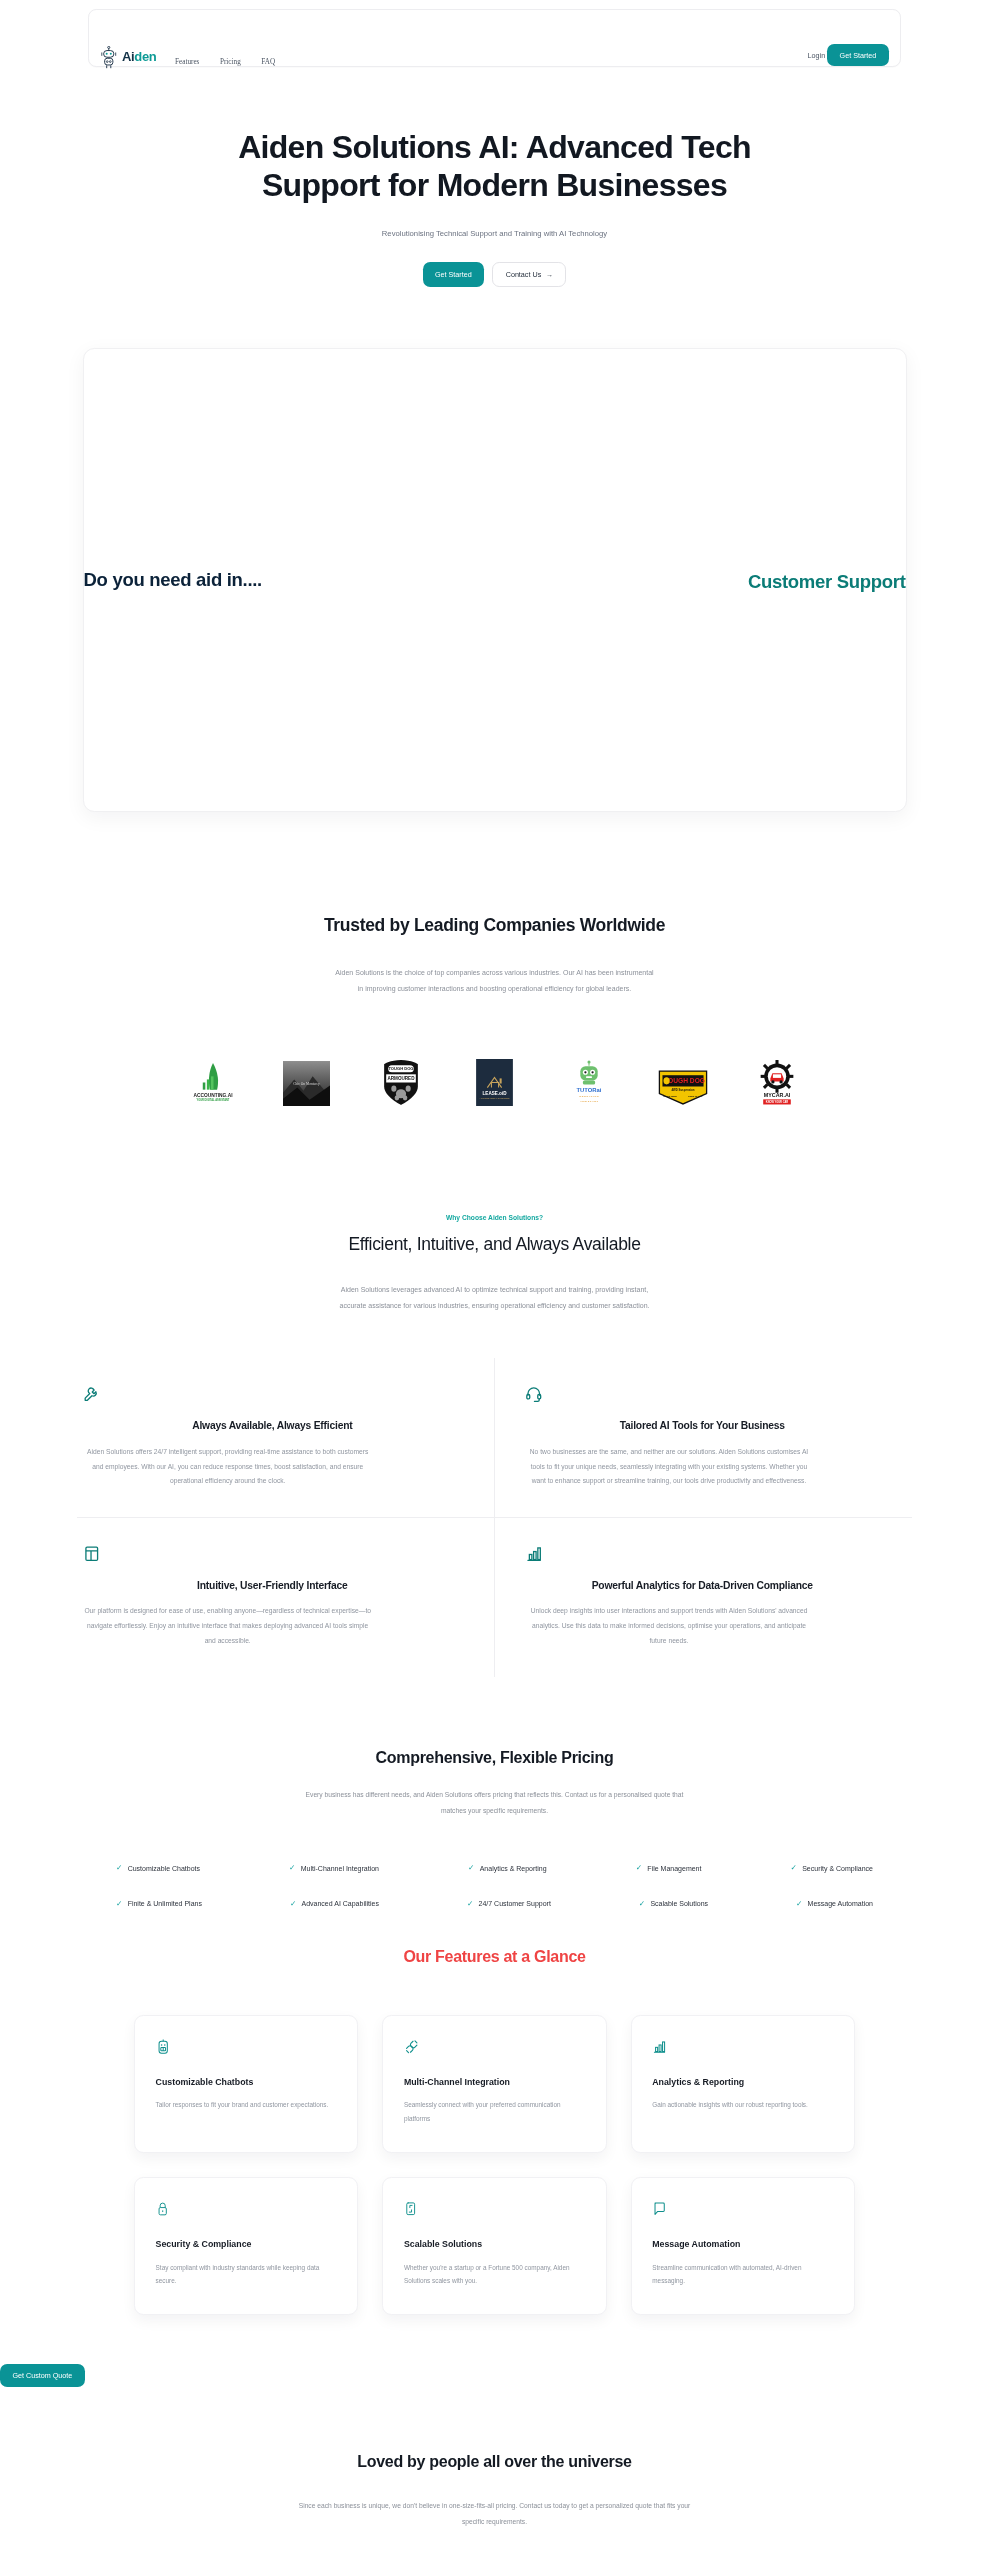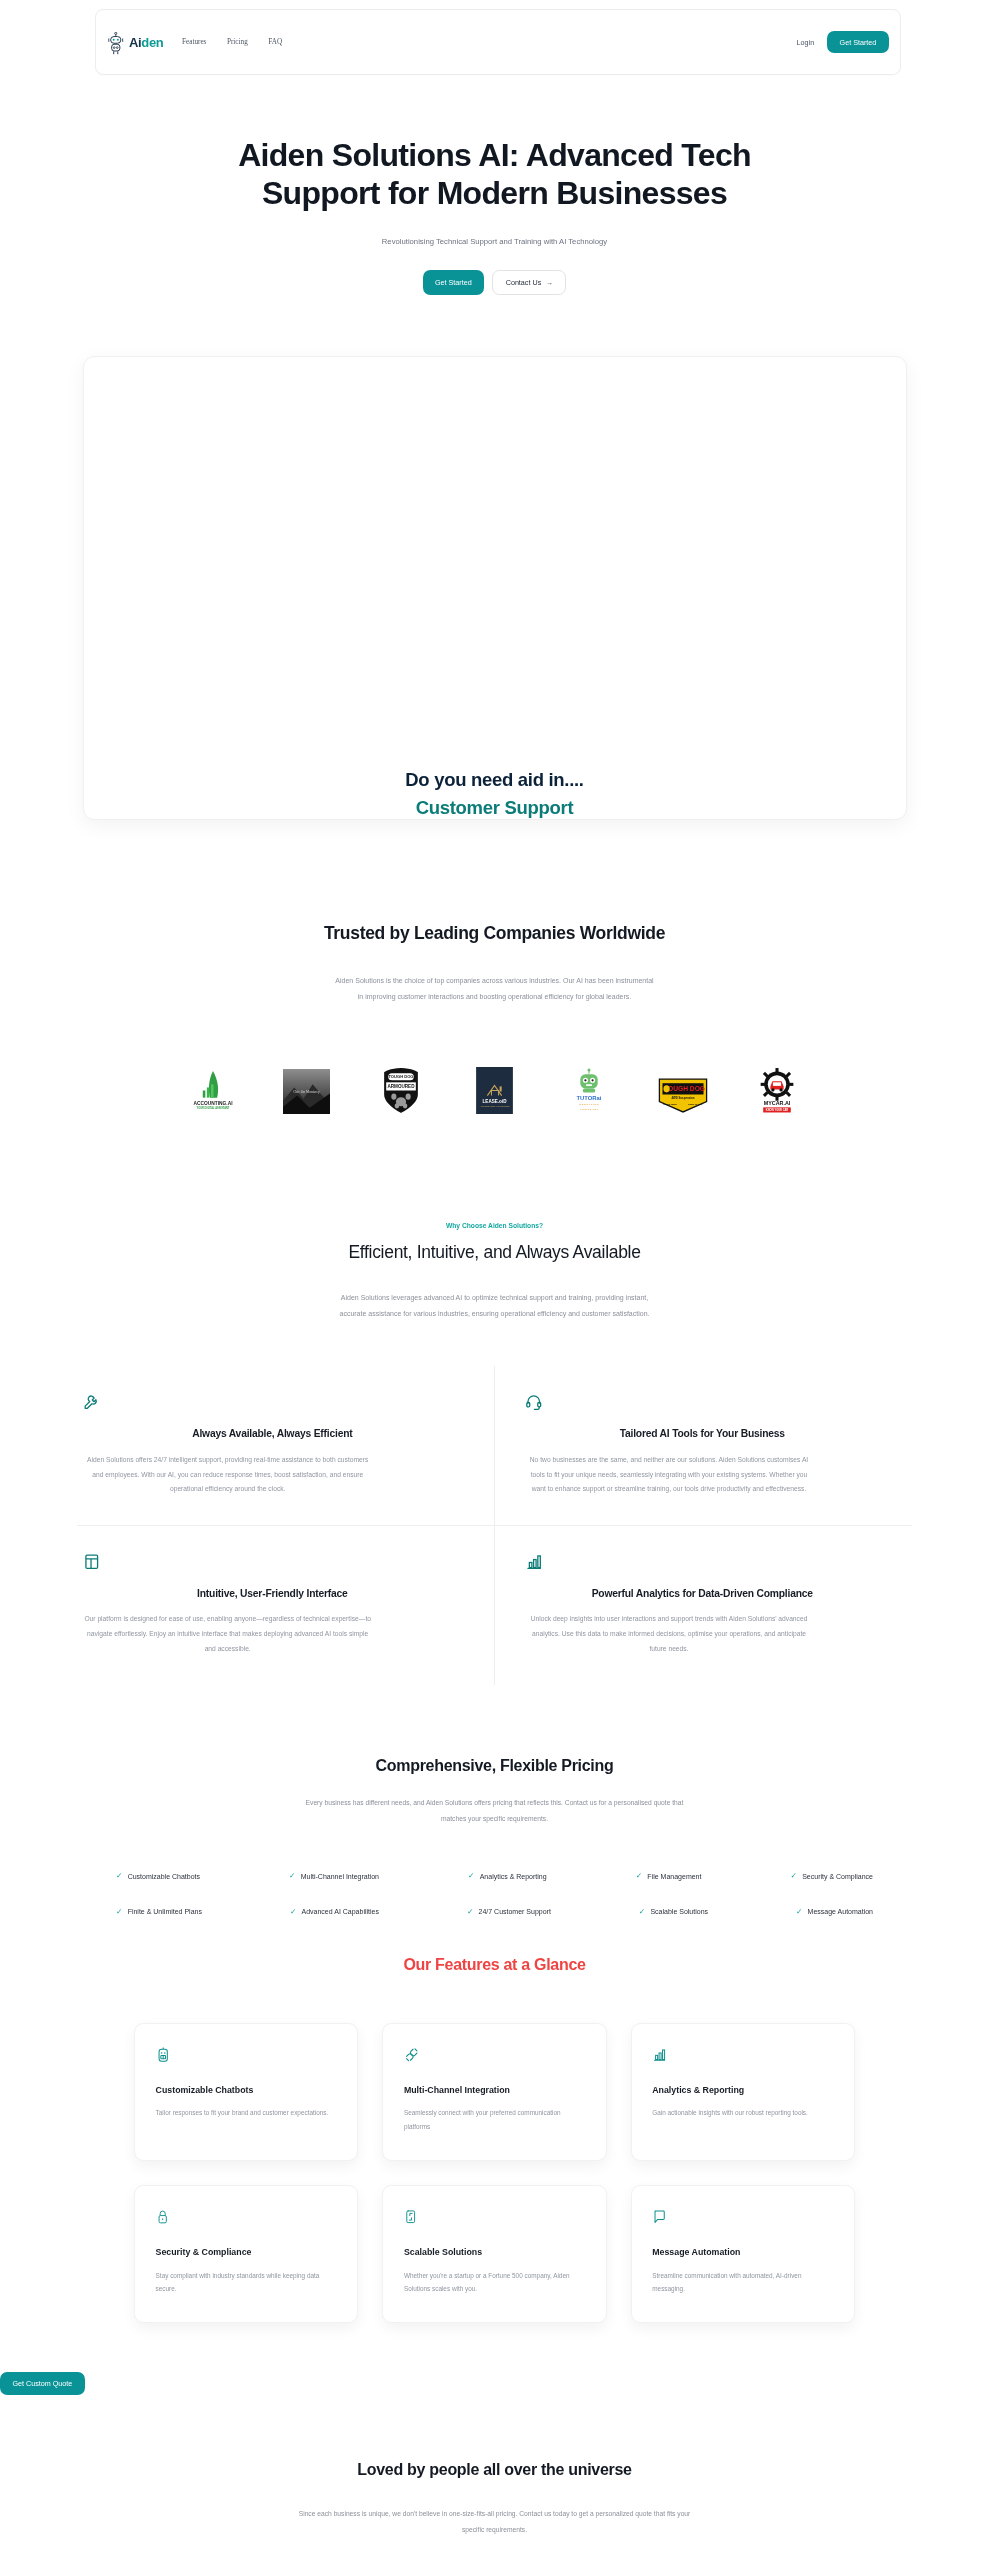--- a/index.html
+++ b/index.html
@@ -8,32 +8,31 @@
     font-family:"Liberation Sans", sans-serif;
     background:#ffffff;
     color:#1d2430;
     -webkit-font-smoothing:antialiased;
   }
   .page { width:989px; min-height:3951px; position:relative; overflow:hidden; }
 
   
   .nav-wrap { padding:9.3px 88px 0 88px; }
   .nav {
-    height:66px; border:0.5px solid #ededf0; border-radius:8.2px;
-    background:#fff; display:flex; align-items:center; padding:0 11.3px 0 11.3px;
+    height:58px; border:0.5px solid #ededf0; border-radius:8.2px;
+    background:#fff; display:flex; align-items:flex-end; padding:0 11.3px 0 11.3px;
     box-shadow:0 0.5px 1px rgba(0,0,0,.02);
-    margin-left:7px;
   }
   .brand { display:flex; align-items:center; gap:4.1px; margin-right:18.5px; }
   .brand-mark { width:17.5px; height:20.6px; flex:0 0 auto; }
   .brand-name { font-size:13px; font-weight:700; letter-spacing:-0.3px; }
   .brand-name .t1{color:#123146;} .brand-name .t2{color:#0e9b96;}
   .nav-links { display:flex; align-items:center; gap:20.6px;font-family:Liberation Serif, serif; }
   .nav-link { font-size:7.2px; color:#4b5563; text-decoration:none; }
-  .nav-right { margin-left:auto; display:flex; align-items:center; gap:13px; }
+  .nav-right { margin-left:auto; display:flex; align-items:center; gap:2px; }
   .login-link { font-size:7.2px; color:#4b5563; text-decoration:none; }
   .btn-primary {
     background:#0a9396; color:#fff; border:none; border-radius:7.2px;
     font-size:7.2px; padding:6.7px 12.4px; cursor:pointer; font-family:inherit;
   }
 
   
   .hero { text-align:center; padding:62px 0 0 0; }
   .hero h1 {
     font-size:32px; line-height:1.18; font-weight:700; color:#121821;
@@ -48,21 +47,21 @@
     background:#fff; border:0.5px solid #e3e3e7; border-radius:7.2px;
     font-size:7.2px; padding:6.7px 12.4px; color:#1f2937; cursor:pointer;
     font-family:inherit; display:inline-flex; align-items:center; gap:4.6px;
   }
 
   
   .aid-card {
     margin:61px auto 0; width:824px; height:464px; border-radius:11.3px;
     background:#fff; border:0.5px solid #f0f0f2;
     box-shadow:0 5.2px 20.6px rgba(17,24,39,.05);
-    display:flex; flex-direction:column; align-items:center; justify-content:flex-end;
+    display:flex; flex-direction:row; align-items:center; justify-content:space-between;
   }
   .aid-l1 { font-size:18.5px; font-weight:700; color:#0b2239; letter-spacing:-0.3px; }
   .aid-l2 { font-size:18.5px; font-weight:700; color:#0b7c77; margin-top:5.2px; letter-spacing:-0.3px; }
 
   
   .trusted { text-align:center; margin-top:103px; }
   .sec-h2 { font-size:17.5px; font-weight:700; color:#141a23; letter-spacing:-0.3px; }
   .sec-p { margin:29px auto 0; max-width:319px; font-size:7px; line-height:2.3; color:#8b9099; }
   .logos { margin-top:62px; display:flex; justify-content:center; align-items:flex-end; gap:39px; }
   .logo-slot { width:55px; height:47px; display:flex; align-items:flex-end; justify-content:center; }

